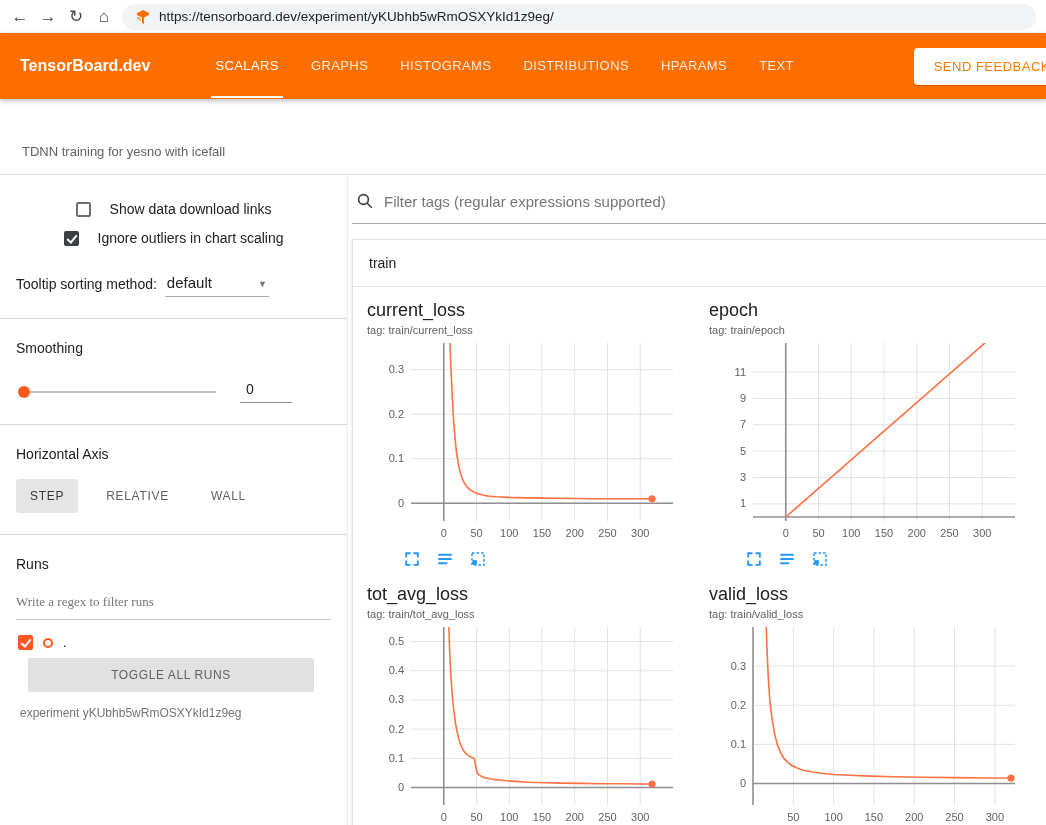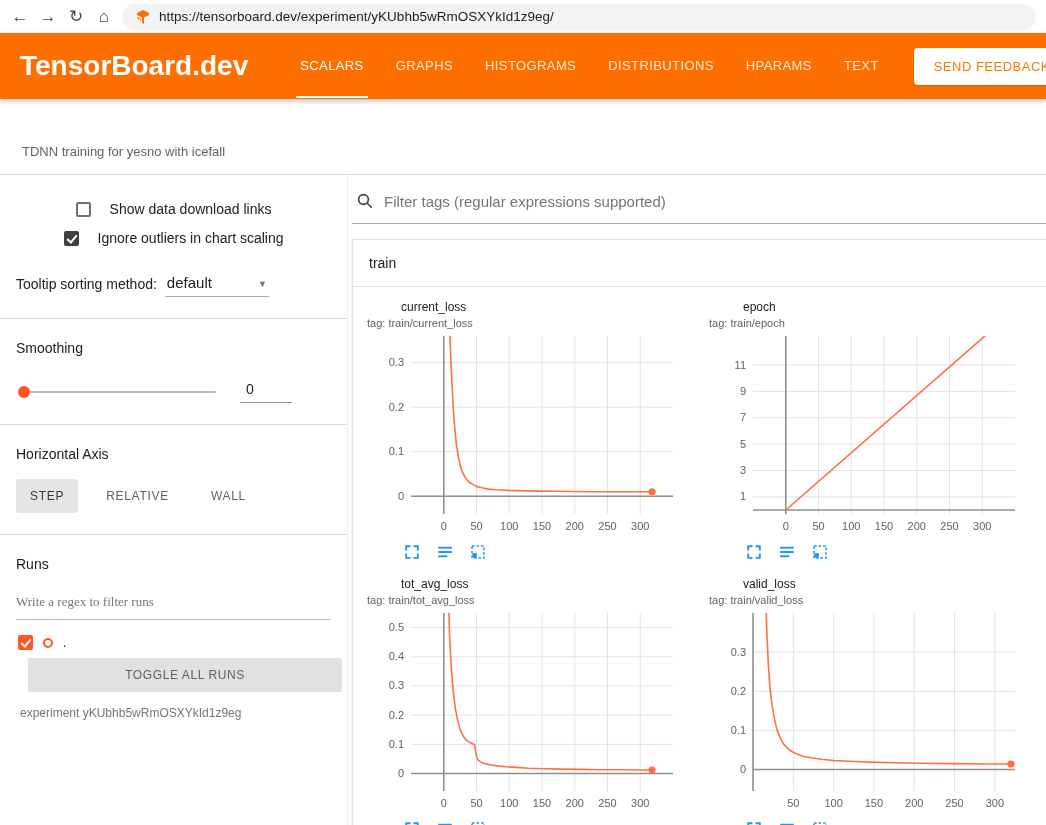--- a/index.html
+++ b/index.html
@@ -8,21 +8,21 @@
     width:1046px; height:825px; overflow:hidden; background:#fff;
     font-family:"Liberation Sans","DejaVu Sans",sans-serif; color:#212121;
   }
   
   .browser-bar { height:33px; background:#fff; display:flex; align-items:center; padding:0 10px 0 6px; }
   .nav-icon { width:28px; text-align:center; font-size:17px; color:#45494d; cursor:pointer; line-height:33px; }
   .url-bar { flex:1; height:26px; background:#f1f3f4; border-radius:13px; display:flex; align-items:center; padding:4px 14px; gap:9px; margin-left:4px; }
   .url-text { font-size:13.5px; color:#202124; white-space:nowrap; }
   
   .tb-header { height:66px; background:#ff6f00; display:flex; align-items:center; padding-left:20px; position:relative; overflow:hidden; box-shadow:0 2px 5px rgba(0,0,0,0.25); }
-  .logo { color:#fff; font-size:28px; font-weight:700; margin-right:48px; white-space:nowrap; }
+  .logo { color:#fff; font-size:16px; font-weight:700; margin-right:61px; white-space:nowrap; }
   .tabs { display:flex; height:64px; }
   .tab { display:flex; align-items:center; margin-right:24px; padding:0 4px; color:rgba(255,255,255,0.85); font-size:13px; font-weight:500; letter-spacing:0.4px; border-bottom:2px solid transparent; cursor:pointer; white-space:nowrap; }
   .tab.active { color:#fff; border-bottom-color:#fff; }
   .feedback-btn { position:absolute; right:-24px; top:15px; background:#fff; color:#f57c00; border:none; border-radius:4px; font-size:13px; font-weight:500; letter-spacing:0.5px; padding:11px 20px; white-space:nowrap; cursor:pointer; box-shadow:0 1px 2px rgba(0,0,0,0.2); }
   
   .desc-bar { padding:45px 0 15px 22px; border-bottom:1px solid #dadce0; font-size:13px; color:#5f6368; }
   
   .content { display:flex; height:650px; overflow:hidden; }
   .sidebar { width:348px; min-width:348px; border-right:1px solid #ececec; padding:26px 16px 0 16px; }
   .main { flex:1; padding:10px 0 0 4px; overflow:hidden; }
@@ -44,29 +44,29 @@
   .slider-thumb { position:absolute; left:-2px; top:-5px; width:12px; height:12px; border-radius:50%; background:#ff5722; }
   .slider-value { margin-left:24px; width:52px; border-bottom:1px solid #8f8f8f; font-size:14px; padding:0 0 5px 6px; }
   .axis-btns { display:flex; gap:14px; align-items:center; margin-top:17px; }
   .axis-btn { font-size:12px; font-weight:500; letter-spacing:0.7px; color:#616161; padding:10px 14px; border-radius:3px; cursor:pointer; }
   .axis-btn.selected { background:#e5e5e5; color:#373737; }
   .run-filter { display:block; width:100%; border:none; border-bottom:1px solid #c4c4c4; background:transparent; outline:none; font-size:13px; padding:4px 0 9px 0; margin-top:18px; color:#0c4a6e; font-family:Liberation Serif, serif; }
   .run-filter::placeholder { color:#757575; }
   .run-row { display:flex; align-items:center; gap:10px; margin:15px 0 8px 2px; cursor:pointer; }
   .run-circle { width:10px; height:10px; border:2px solid #ff5722; border-radius:50%; flex:none; }
   .run-label { font-size:13px; }
-  .toggle-btn { background:#e1e1e1; color:#616161; font-size:12px; font-weight:500; letter-spacing:0.6px; text-align:center; padding:10px 0; border-radius:2px; margin:8px 0 14px 12px; width:314px; cursor:pointer; }
+  .toggle-btn { background:#e1e1e1; color:#616161; font-size:12px; font-weight:500; letter-spacing:0.6px; text-align:center; padding:10px 0; border-radius:2px; margin:8px 0 14px 12px; width:286px; cursor:pointer; }
   .exp-note { font-size:12px; color:#757575; margin-left:4px; }
   
   .filter-row { display:flex; align-items:center; gap:10px; padding:7px 0 13px 4px; border-bottom:1px solid #ababab; }
   .filter-placeholder { font-size:15px; color:#757575; }
   .train-card { margin-top:15px; background:#fff; border:1px solid #e2e2e2; border-right:none; box-shadow:0 1px 3px rgba(0,0,0,0.12); }
   .card-header { padding:15px 16px; font-size:14px; color:#212121; border-bottom:1px solid #e2e2e2; cursor:pointer; }
   .charts-grid { display:grid; grid-template-columns:342px 342px; padding:13px 0 0 14px; row-gap:14px; }
-  .chart-title { font-size:12px; color:#212121;margin-left:34px; }
+  .chart-title { font-size:18px; color:#212121; }
   .chart-subtitle { font-size:11px; color:#616161; margin-top:3px; }
   svg.plot { display:block; margin-top:4px; }
   svg.plot text { font-size:11px; fill:#616161; font-family:"Liberation Sans","DejaVu Sans",sans-serif; }
   .chart-toolbar { display:flex; gap:15px; padding-left:36px; margin-top:2px; height:20px; }
   .tool-icon { width:18px; height:18px; cursor:pointer; }
   .tool-icon svg { display:block; }
 </style>
 </head>
 <body>
 

